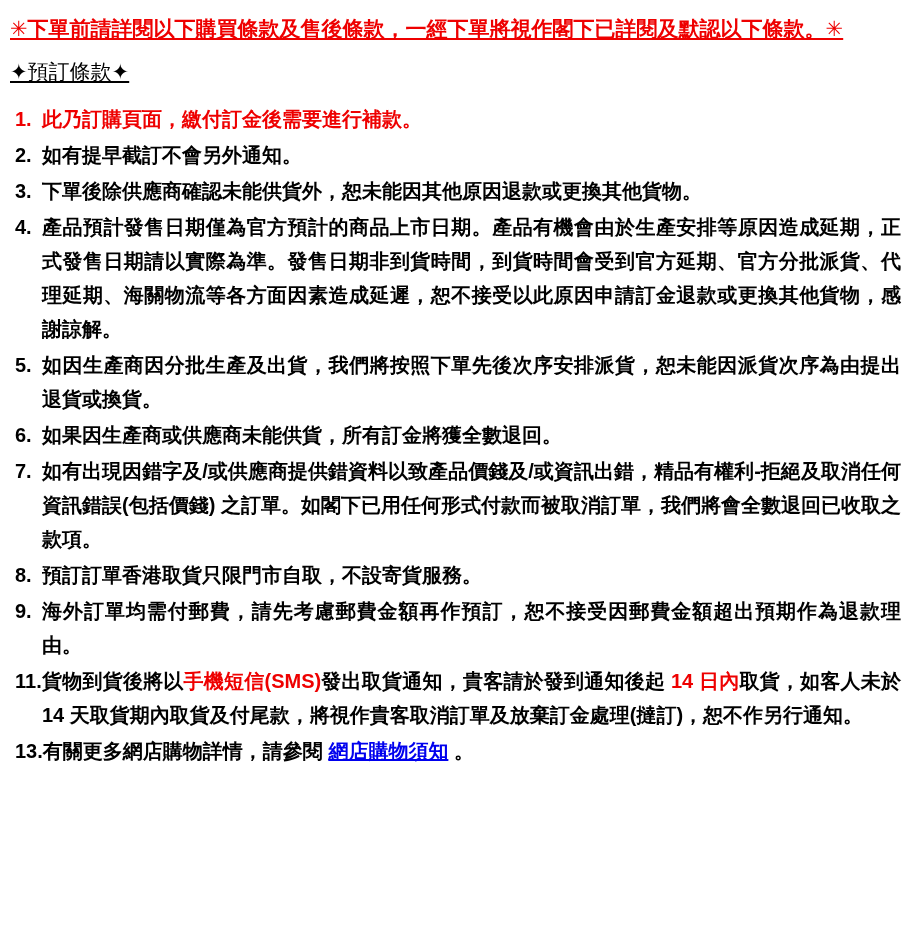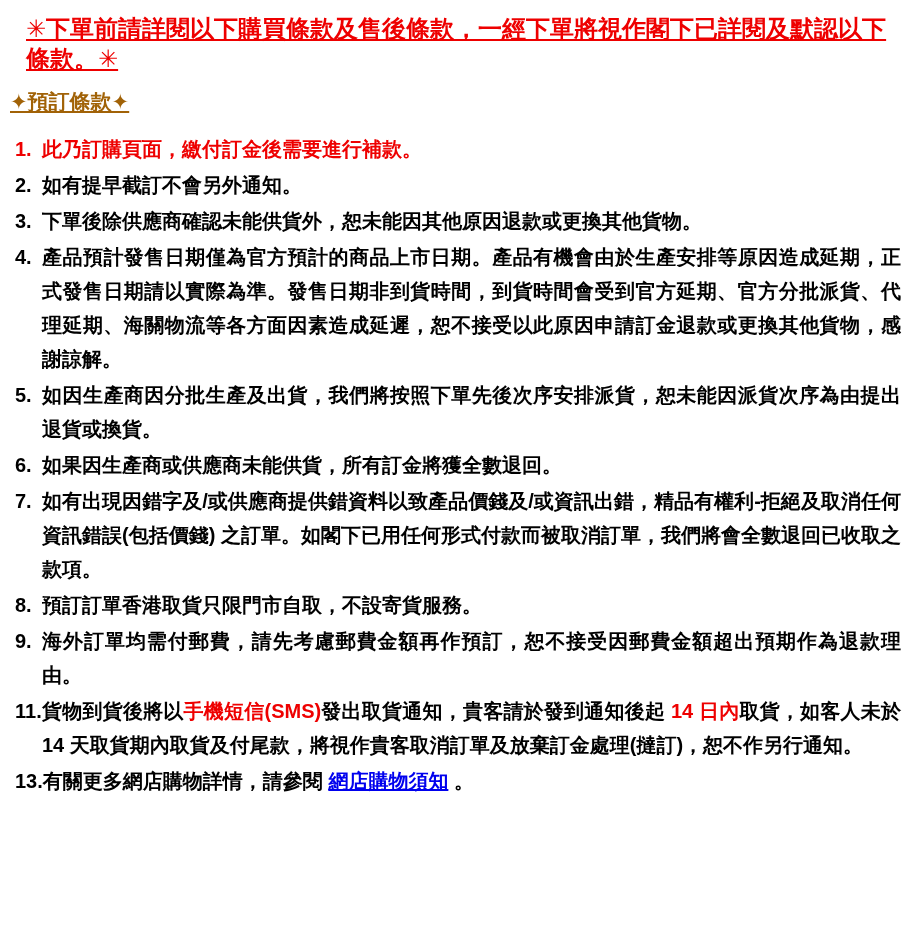--- a/index.html
+++ b/index.html
@@ -5,27 +5,27 @@
   html,body{margin:0;padding:0;background:#ffffff;}
   body{
     width:913px;height:948px;overflow:hidden;
     font-family:"Liberation Sans","DejaVu Sans",sans-serif;
     color:#000000;
     -webkit-font-smoothing:antialiased;
   }
   .page{padding:14px 6px 0 10px;box-sizing:border-box;width:913px;}
   .title{
     color:#ee0000;
-    font-size:24px;font-weight:700;line-height:30px;
+    font-size:21px;font-weight:700;line-height:30px;
     text-decoration:underline;
-    margin:0 0 13px 16px;
+    margin:0 0 13px 0;
   }
   .heading{
-    color:#a16207;
-    font-size:21px;font-weight:700;line-height:30px;
+    color:#000000;
+    font-size:21px;font-weight:400;line-height:30px;
     text-decoration:underline;
     margin:0 0 15px 0;
   }
   ol.terms{
     list-style:none;margin:0;padding:0 6px 0 5px;
     font-size:20px;font-weight:700;line-height:34px;
   }
   li.term{display:flex;margin-bottom:2px;}
   .num{flex:0 0 27px;white-space:nowrap;}
   .tbody{flex:1;text-align:justify;}

